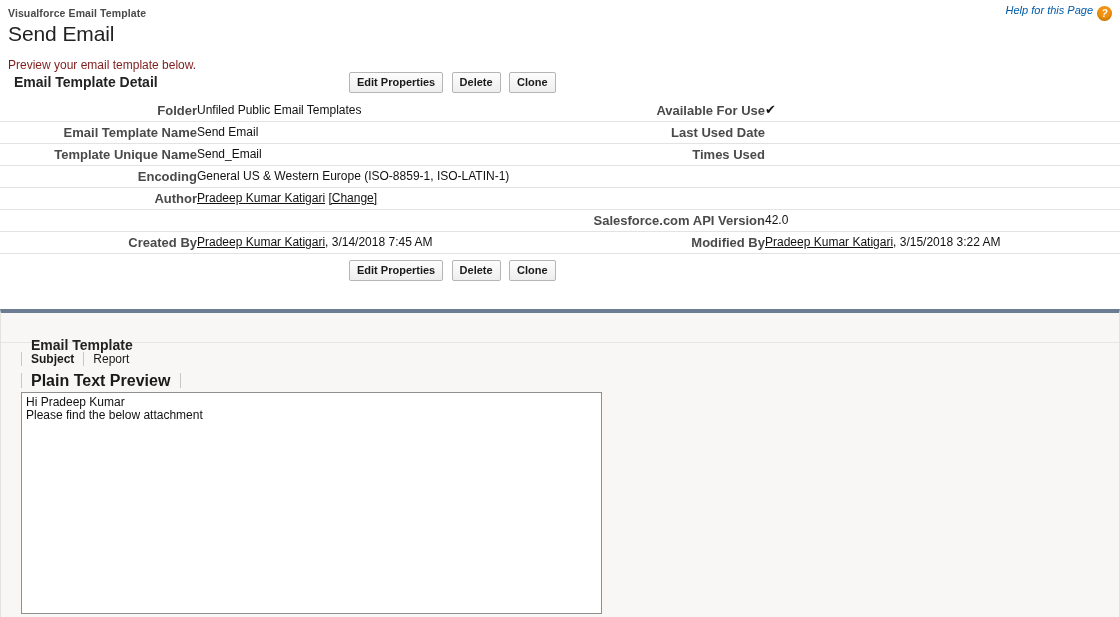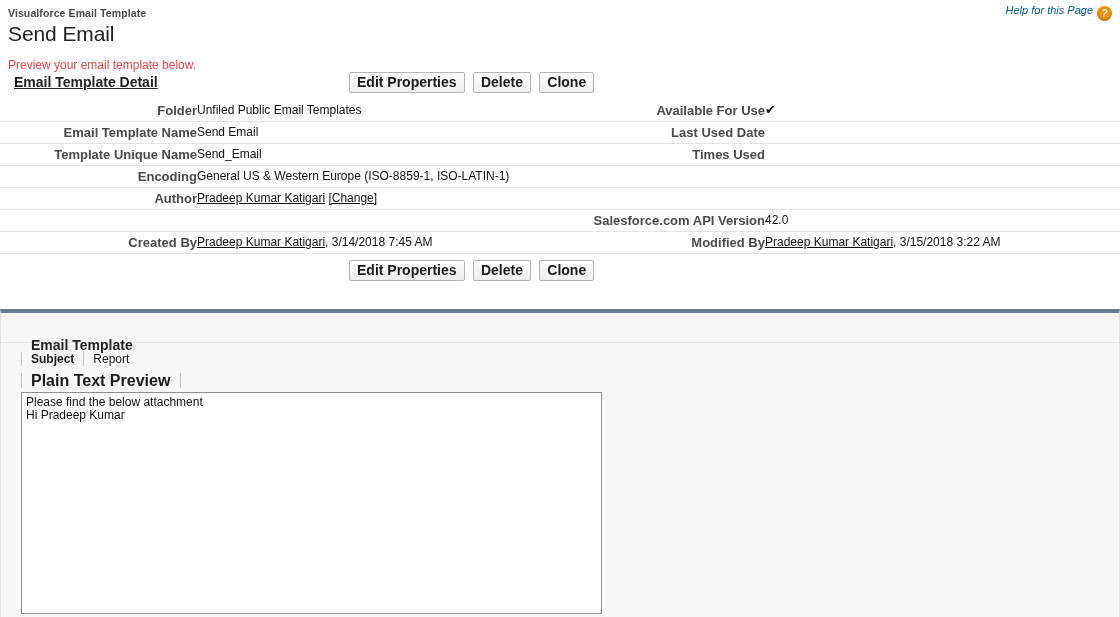--- a/index.html
+++ b/index.html
@@ -29,21 +29,21 @@
   .page-title {
     font-size: 21px;
     font-weight: normal;
     color: #222222;
     line-height: 25px;
     margin-top: 1px;
     letter-spacing: -0.1px;
   }
   .page-desc {
     font-size: 12px;
-    color: #ef4444;
+    color: #7f1d1d;
     margin-top: 12px;
   }
   .help-link {
     position: absolute;
     top: 4px; right: 8px;
     font-size: 11px;
     color: #015ba7;
     text-decoration: none;
     white-space: nowrap;
     font-style: italic;
@@ -60,21 +60,21 @@
     line-height: 15px;
     vertical-align: -3px;
     margin-left: 4px;
     box-shadow: inset 0 -2px 3px rgba(0,0,0,.18);
   }
 
   
   .btn {
     display: inline-block;
     font-family: "Liberation Sans", sans-serif;
-    font-size: 14px;
+    font-size: 11px;
     font-weight: bold;
     color: #1a1a1a;
     background: linear-gradient(#fdfdfd, #eeeeee);
     border: 1px solid #b5b5b5;
     border-radius: 2px;
     padding: 2px 7px 3px 7px;
     line-height: 14px;
     cursor: pointer;
     margin-right: 5px;
     white-space: nowrap;
@@ -88,21 +88,20 @@
     height: 28px;
     padding-left: 14px;
   }
   .detail-head h2 {
     margin: 0;
     font-size: 14px;
     font-weight: bold;
     color: #222222;
     line-height: 20px;
     display: inline-block;
-    text-decoration: underline;
   }
   .detail-head .btnbar {
     position: absolute;
     left: 349px;
     top: 0px;
   }
 
   table.detail {
     width: 100%;
     border-collapse: collapse;
@@ -302,17 +301,17 @@
     <h2>Email Template</h2>
   </div>
 
   <div class="field-row">
     <span class="fl">Subject</span><span class="fv">Report</span>
   </div>
 
   <div class="preview-wrap">
     <span class="preview-label">Plain Text Preview</span>
     <div class="preview-box">
+      <div>Hi Pradeep Kumar</div>
       <div>Please find the below attachment</div>
-      <div>Hi Pradeep Kumar</div>
     </div>
   </div>
 </div>
 
 </body></html>

